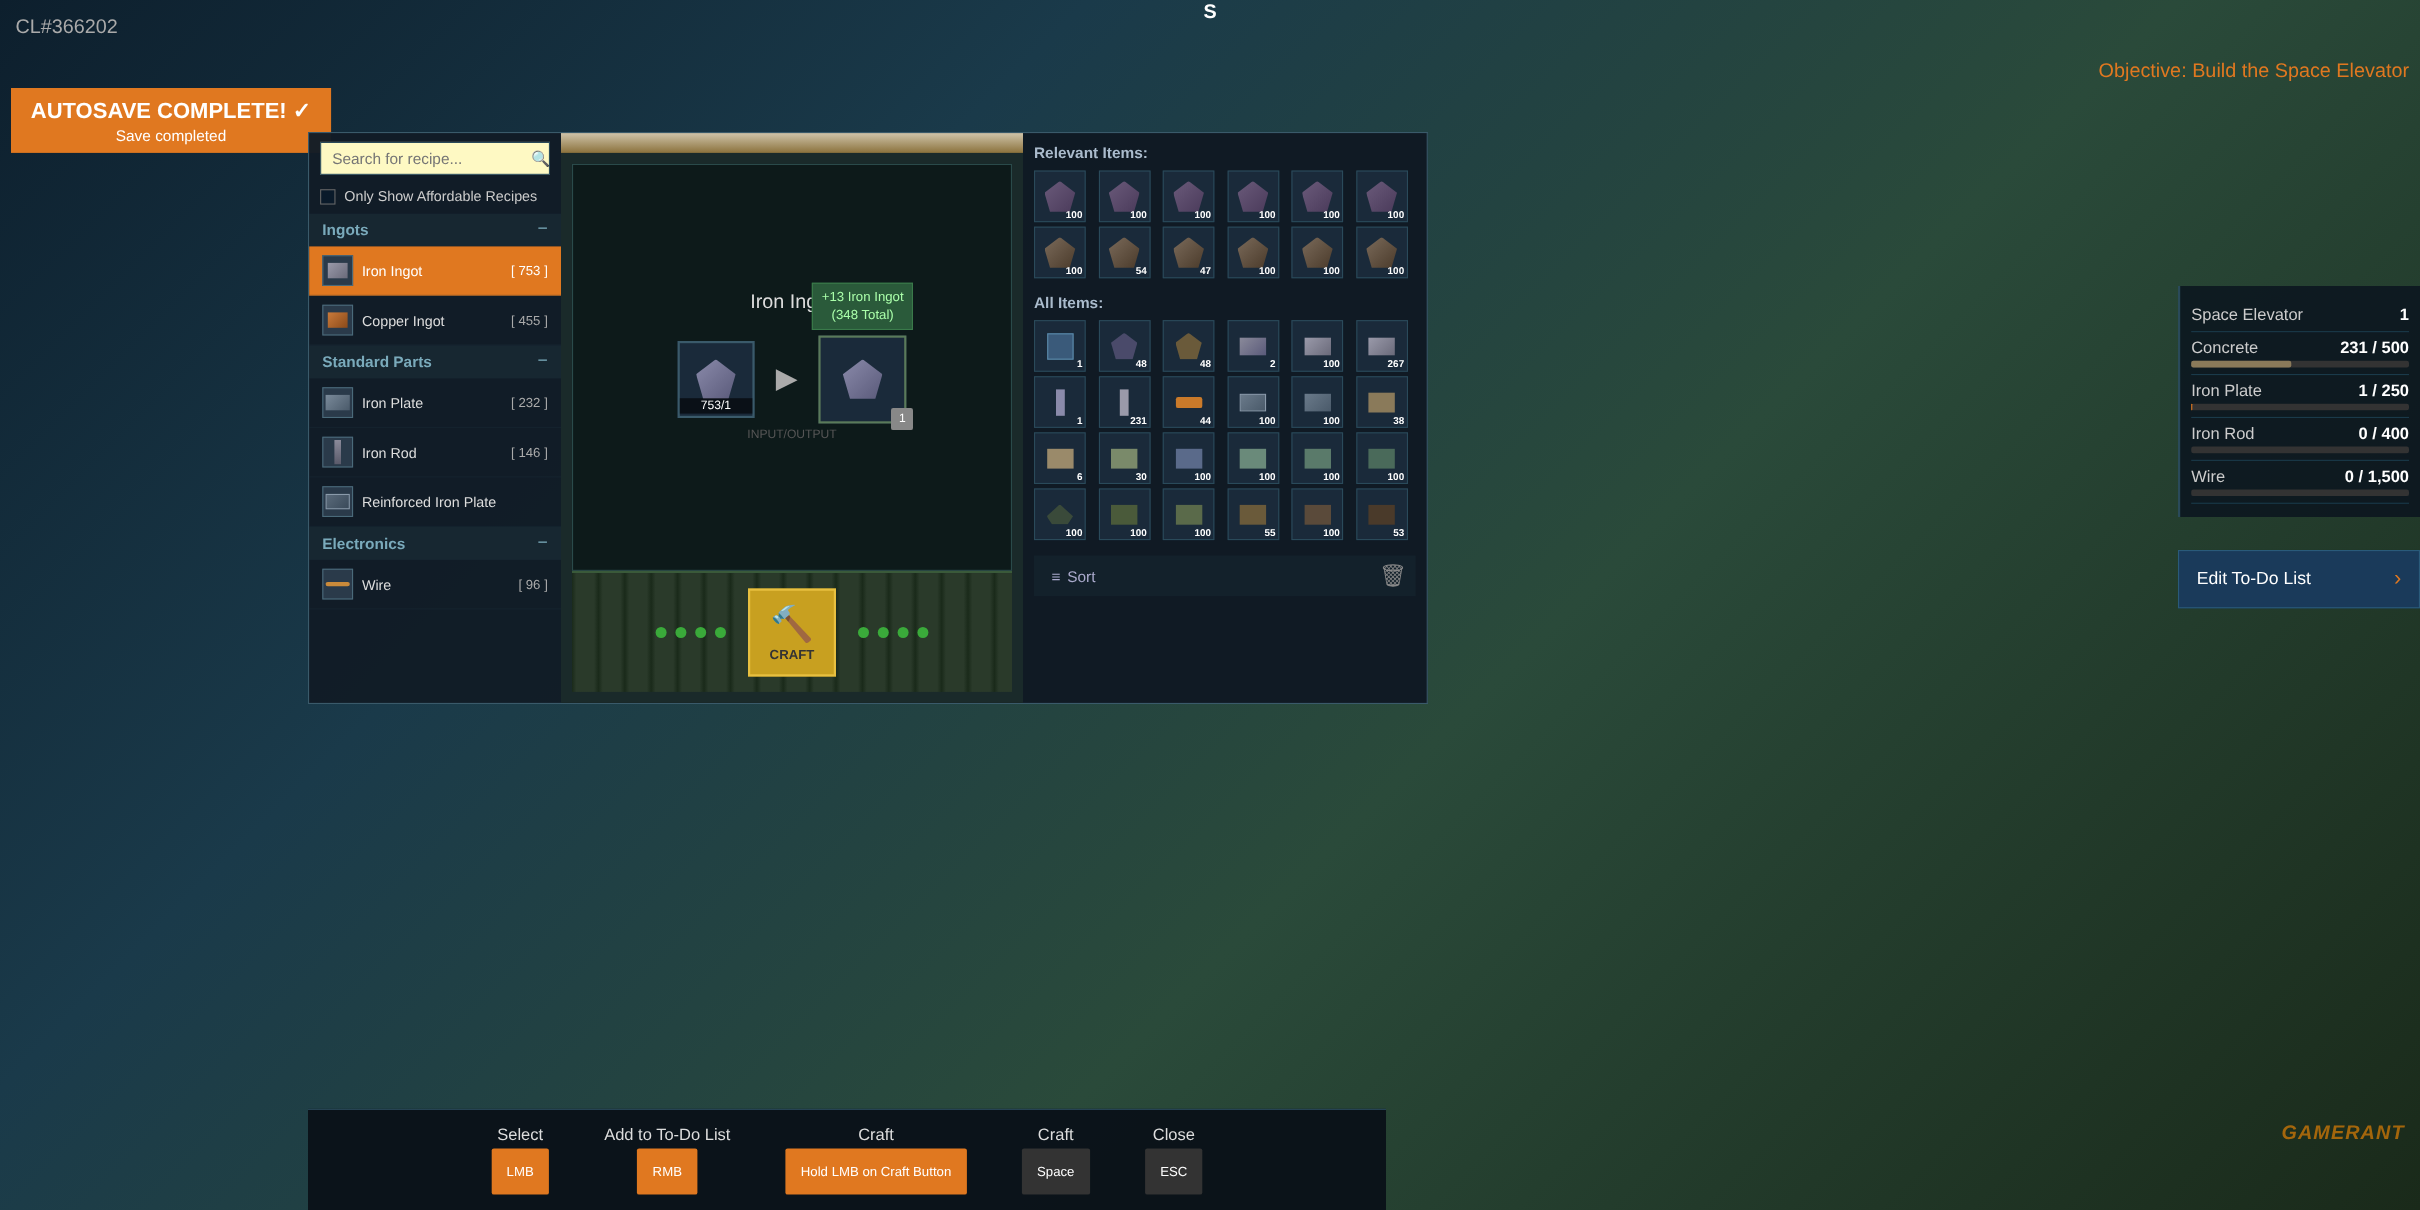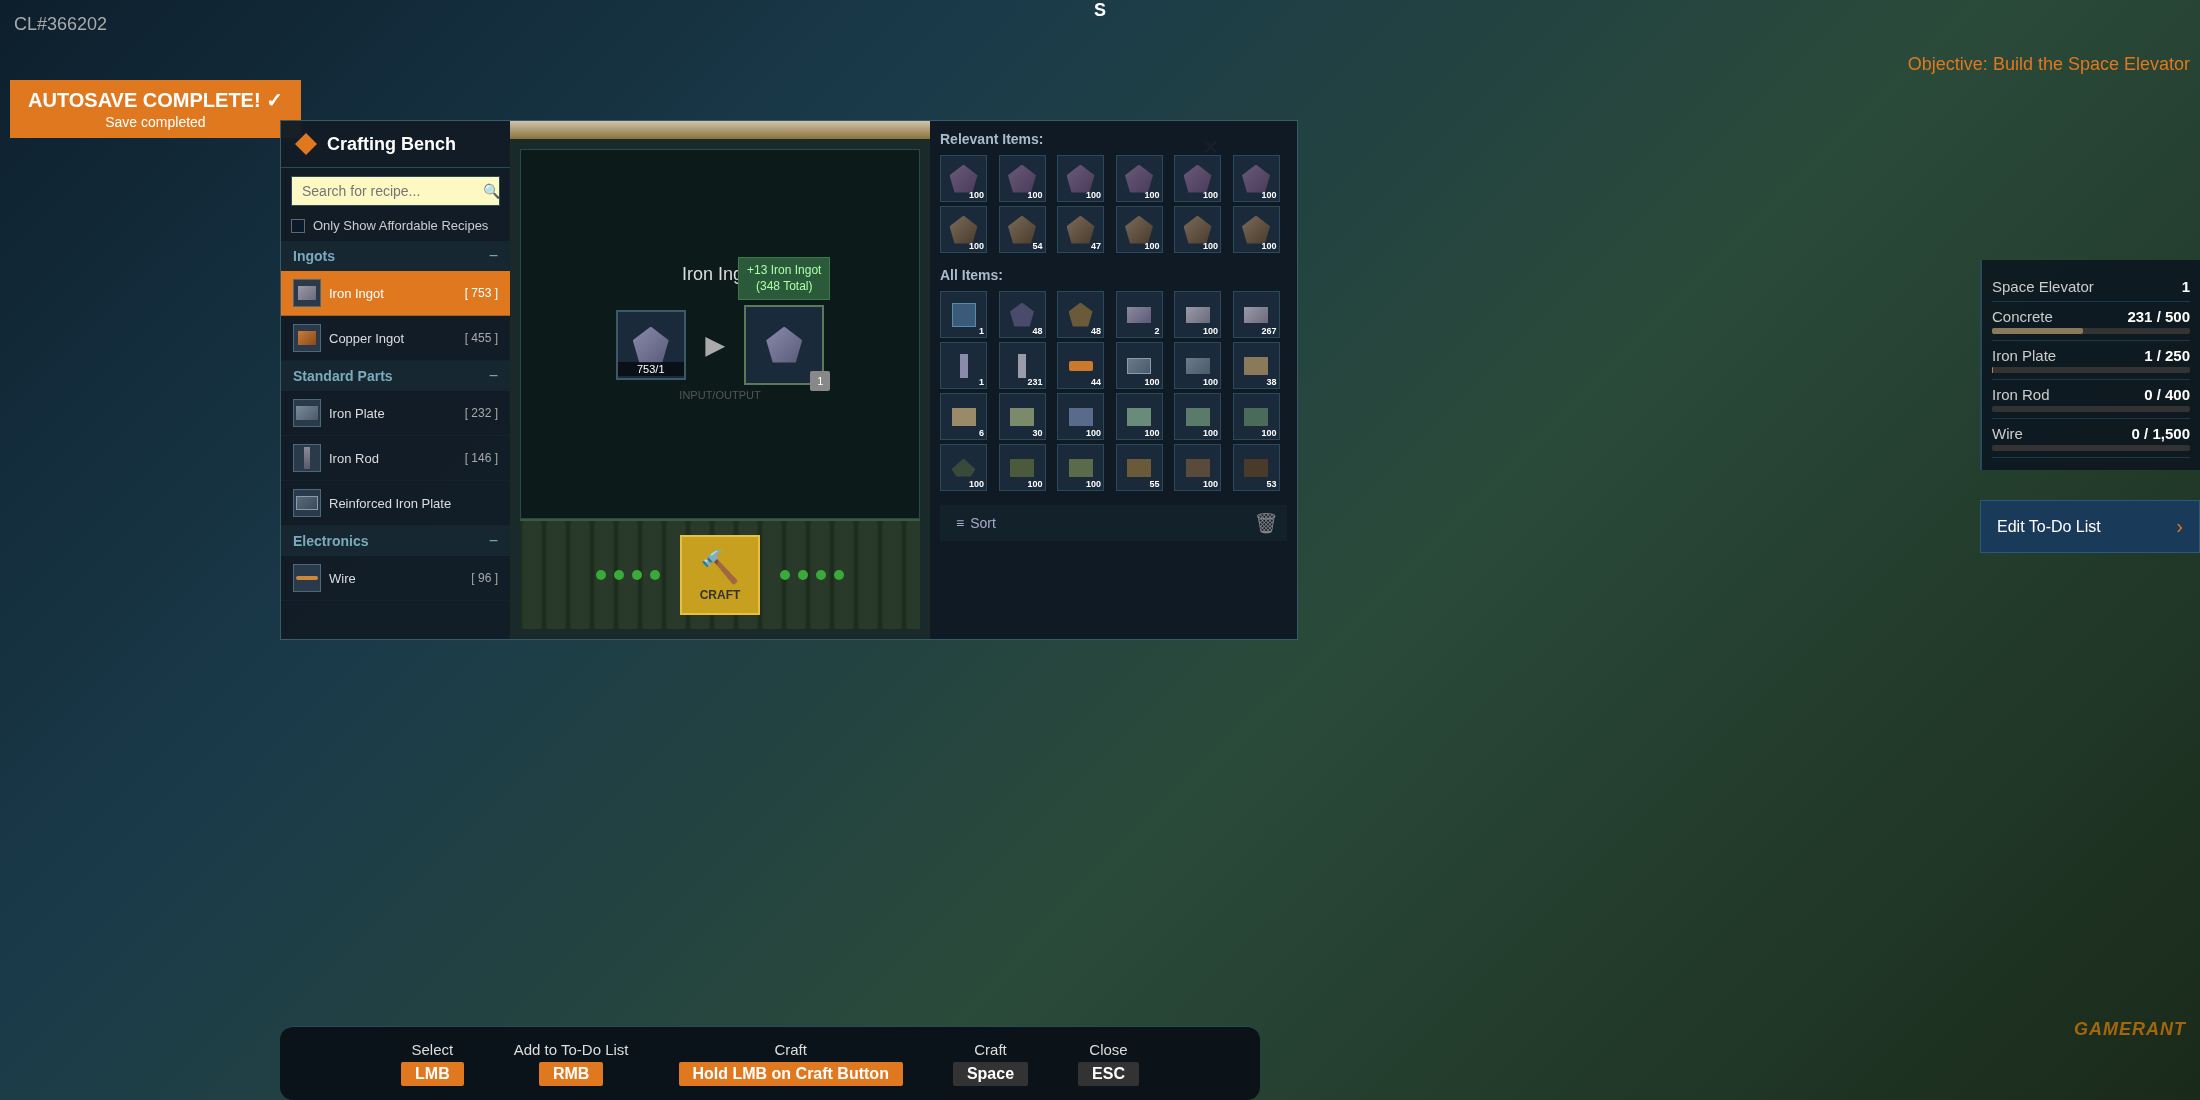--- a/index.html
+++ b/index.html
@@ -502,35 +502,34 @@
       bottom: 0;
       left: 280px;
       width: 980px;
       background: rgba(10,18,25,0.97);
       border-top: 1px solid #2a4a5a;
       display: flex;
       align-items: center;
       justify-content: center;
       padding: 14px 30px;
       gap: 50px;
-      border-radius: 13px;
     }
     .action-item {
       display: flex;
       flex-direction: column;
       align-items: center;
       gap: 4px;
     }
     .action-label { color: #ddd; font-size: 15px; }
     .action-key {
       background: #e07820;
       color: white;
-      font-size: 16px;
-      font-weight: bold;
-      padding: 3px 14px;
+      font-size: 12px;
+      font-weight: normal;
+      padding: 14px 14px;
       border-radius: 2px;
     }
     .action-key.dark { background: #333; }
 
     
     .compass-top {
       position: absolute;
       top: 0;
       left: 50%;
       transform: translateX(-50%);
@@ -631,25 +630,20 @@
     </div>
   </div>
 </div>
 
 <div class="edit-todo-btn">
   <span>Edit To-Do List</span>
   <span class="arrow">›</span>
 </div>
 
 <div class="recipe-panel">
-  <div class="recipe-panel-header">
-    <div class="crafting-icon"></div>
-    <span class="recipe-panel-title">Crafting Bench</span>
-    <button class="close-btn">✕</button>
-  </div>
   <div class="search-box">
     <input type="text" placeholder="Search for recipe..." style="">
     <span class="search-icon">🔍</span>
   </div>
   <div class="affordable-row">
     <div class="affordable-checkbox"></div>
     <span class="affordable-label">Only Show Affordable Recipes</span>
   </div>
   <div class="recipe-list">
 

